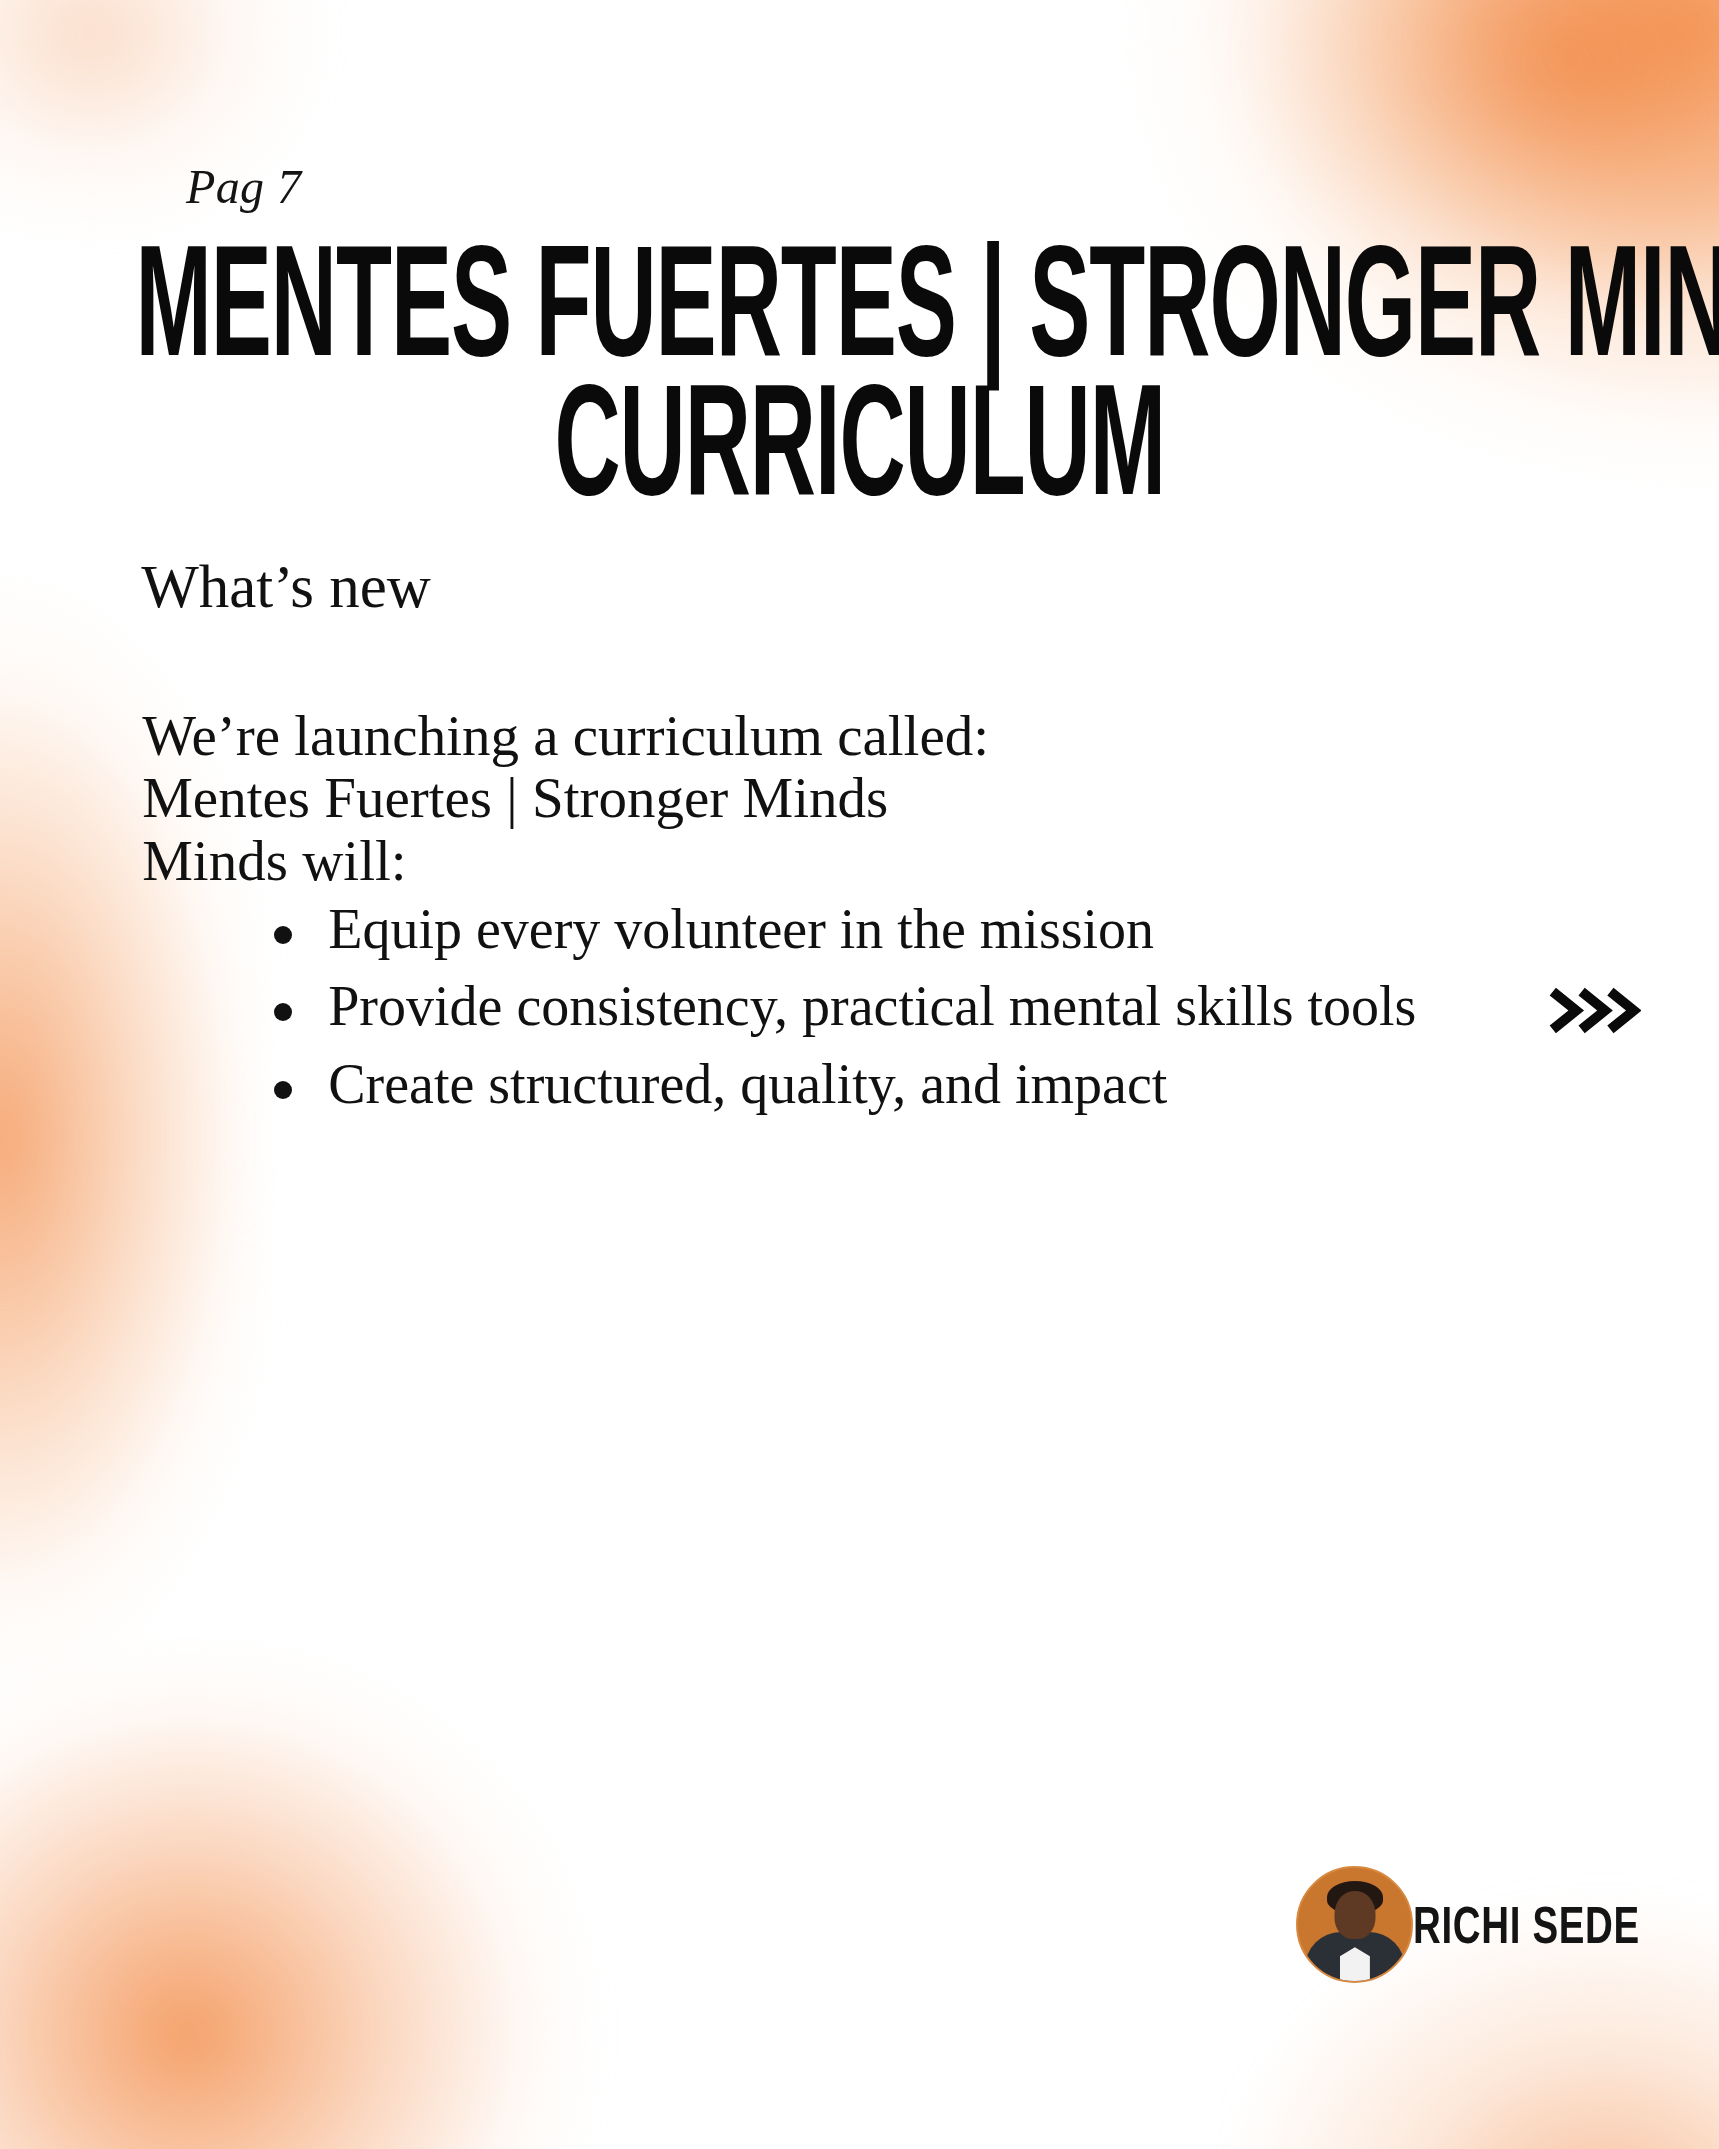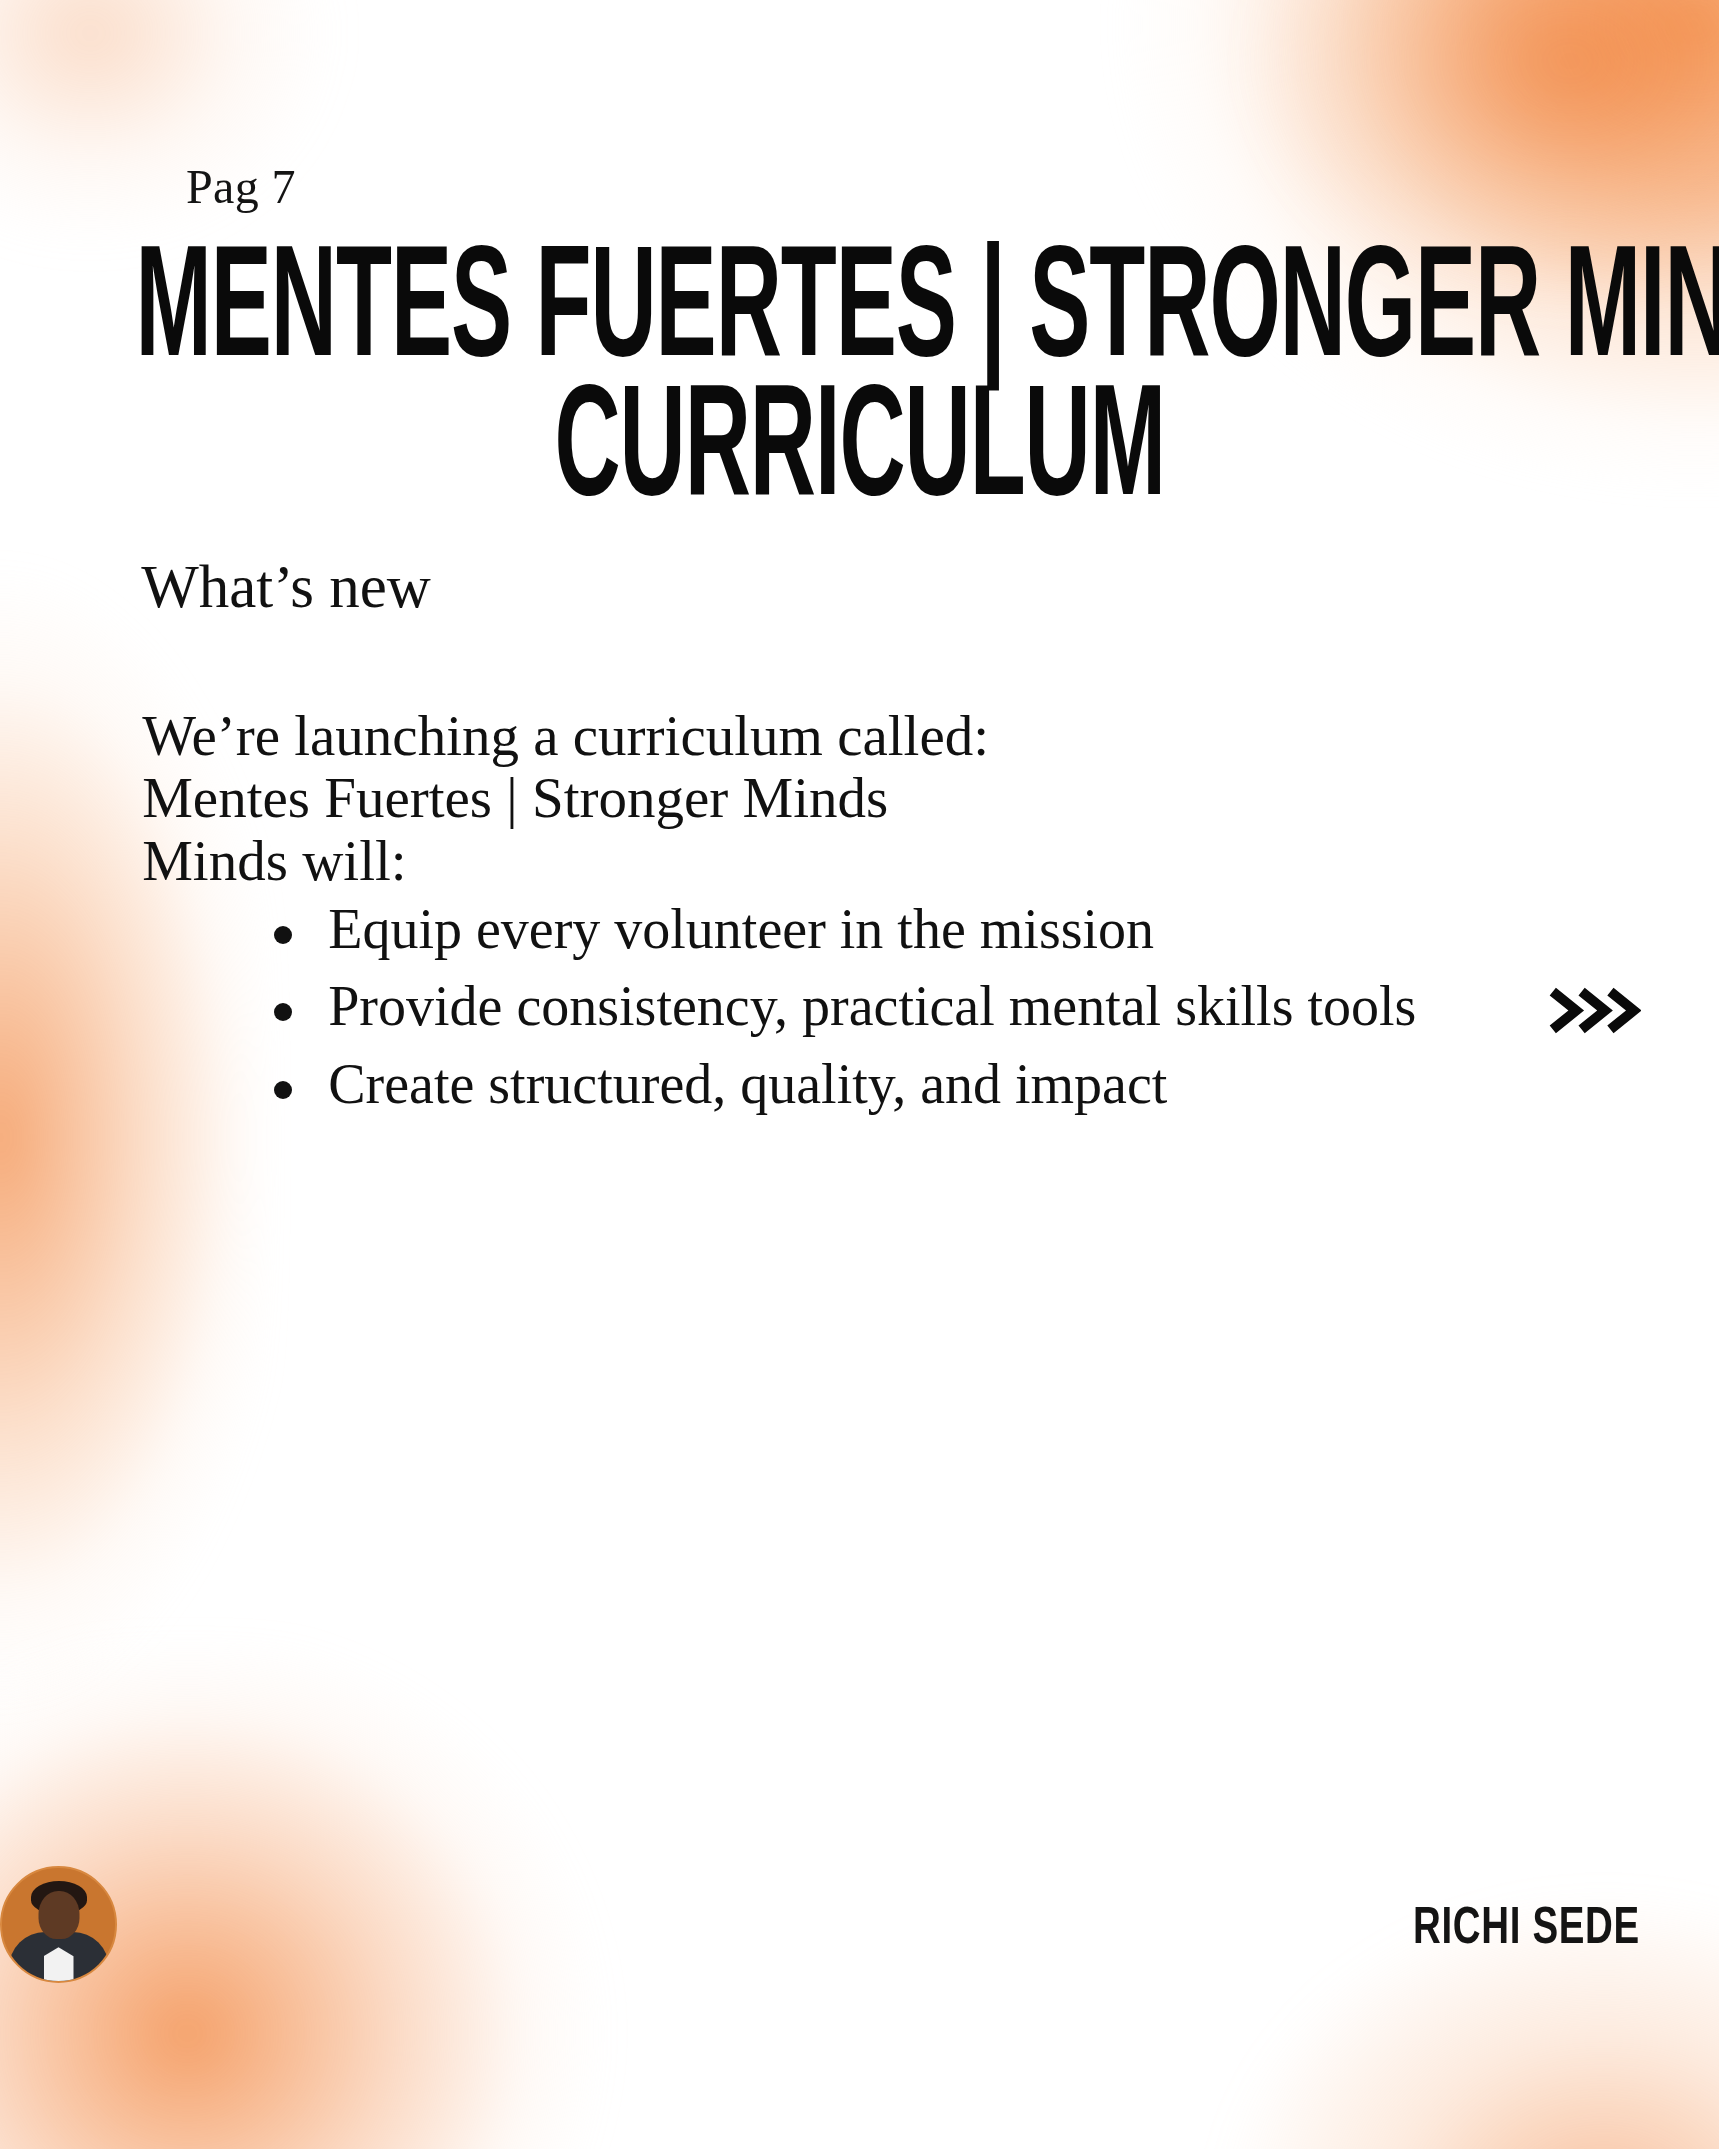--- a/index.html
+++ b/index.html
@@ -107,20 +107,21 @@
   }
 
   .page-label {
     font-family: "Liberation Serif", serif;
     font-size: 48px;
     color: #141414;
     margin-top: 163px;
     margin-left: 52px;
     letter-spacing: 0.4px;
     line-height: 1;
+    font-style: italic;
   }
 
   .headline {
     margin-top: 19.7px;
     font-family: "Liberation Sans", sans-serif;
     font-weight: 700;
     font-size: 158px;
     line-height: 0.88;
     letter-spacing: -1.8px;
     color: #0a0a0a;
@@ -191,21 +192,21 @@
   }
 
   
   .author {
     position: absolute;
     left: 0;
     right: 0;
     bottom: 166px;
     display: flex;
     align-items: center;
-    justify-content: space-between;
+    justify-content: flex-end;
     z-index: 3;
   }
   .avatar {
     width: 113px;
     height: 113px;
     border-radius: 50%;
     overflow: hidden;
     border: 2.7px solid #d8883f;
     position: relative;
     background: #c9762f;

